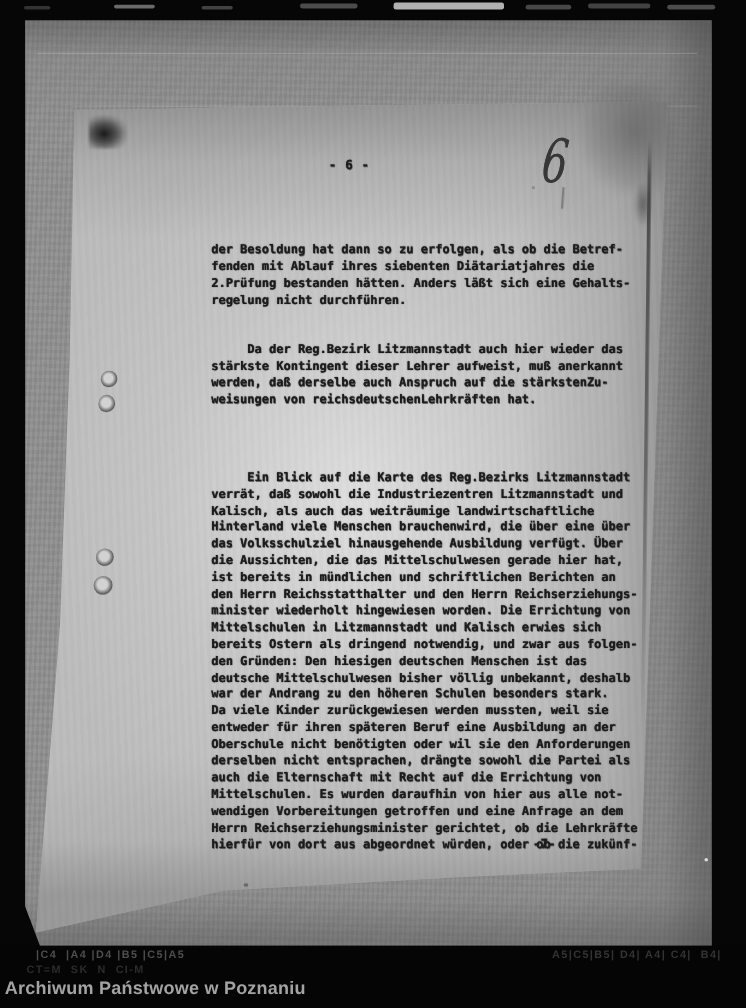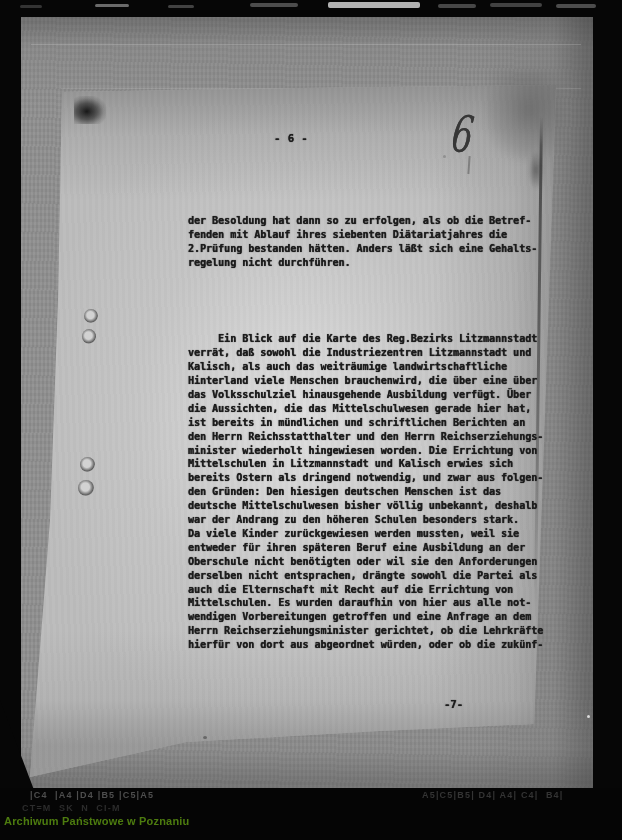--- a/index.html
+++ b/index.html
@@ -44,40 +44,40 @@
   .hole{position:absolute;border-radius:50%;filter:blur(.4px);
      background:radial-gradient(circle at 46% 44%,#d2d2d2 0 33%,#9a9a9a 48%,#5e5e5e 64%,rgba(140,140,140,0) 74%);}
   .speck-w{position:absolute;width:3px;height:3px;border-radius:50%;background:rgba(240,240,240,.85);}
   .speck-d{position:absolute;width:4px;height:3px;border-radius:50%;background:rgba(70,70,70,.6);filter:blur(.3px);}
   
   .typed{font-family:"DejaVu Sans Mono",monospace;font-weight:700;color:#1c1c1c;
          text-shadow:0 0 1px rgba(30,30,30,.9),.4px .4px .5px rgba(55,55,55,.6);}
   .header-number{position:absolute;left:274px;top:132px;font-size:10.5px;letter-spacing:.5px;}
   .text-block{position:absolute;left:176px;top:174px;width:356px;font-size:10px;line-height:13.9px;
               white-space:pre;}
-  .para{margin:12px;}
+  .para{margin:0;}
   .para.gap{margin-top:23px;}
   .footer-number{position:absolute;left:444px;top:698px;font-size:10.5px;}
   
   .handwritten{position:absolute;left:456px;top:104px;font-family:"DejaVu Serif",serif;font-style:italic;
      font-size:50px;color:#373737;transform:rotate(7deg) scaleX(.66) scaleY(1.02);transform-origin:top left;
      text-shadow:0 0 .5px rgba(40,40,40,.7);}
   .hand-tail{position:absolute;left:468px;top:156px;width:1.5px;height:18px;background:rgba(70,70,70,.45);
      transform:rotate(4deg);filter:blur(.3px);}
   
   .bottom-band{position:absolute;left:0;top:788px;width:622px;height:52px;background:#050505;}
   .black-corner{position:absolute;left:0;top:700px;width:0;height:0;
      border-left:34px solid #060606;border-top:90px solid transparent;}
   .marks{position:absolute;font-family:"Liberation Sans",sans-serif;font-weight:700;font-size:9px;
          letter-spacing:1.2px;white-space:pre;}
   .marks.r1l{left:30px;top:2px;color:#4e4e4e;}
-  .marks.r1r{left:422px;top:2px;color:#343434;}
+  .marks.r1r{left:460px;top:2px;color:#343434;}
   .marks.r2l{left:22px;top:15px;color:#2c2c2c;filter:blur(.4px);}
   .archive-label{position:absolute;left:4px;top:27px;font-family:"Liberation Sans",sans-serif;
-     font-weight:700;font-size:11px;color:#4d7c0f;letter-spacing:.2px;}
+     font-weight:700;font-size:15px;color:#a3a3a3;letter-spacing:.2px;}
 </style>
 </head>
 <body>
 
 <div class="canvas">
 
   <div class="streak" style="left:95px;top:4px;width:34px;height:3px;"></div>
   <div class="streak" style="left:168px;top:5px;width:26px;height:3px;opacity:.6;"></div>
   <div class="streak" style="left:250px;top:3px;width:48px;height:4px;opacity:.7;"></div>
   <div class="streak" style="left:328px;top:2px;width:92px;height:6px;background:rgba(235,235,235,.75);"></div>
@@ -119,20 +119,24 @@
   <div class="handwritten">6</div>
   <div class="hand-tail"></div>
 
   <div class="typed header-number">- 6 -</div>
 
   <div class="text-block typed">
     <p class="para">der Besoldung hat dann so zu erfolgen, als ob die Betref-
 fenden mit Ablauf ihres siebenten Diätariatjahres die
 2.Prüfung bestanden hätten. Anders läßt sich eine Gehalts-
 regelung nicht durchführen.</p>
+    <p class="para">     Da der Reg.Bezirk Litzmannstadt auch hier wieder das
+stärkste Kontingent dieser Lehrer aufweist, muß anerkannt
+werden, daß derselbe auch Anspruch auf die stärkstenZu-
+weisungen von reichsdeutschenLehrkräften hat.</p>
     <p class="para gap">     Ein Blick auf die Karte des Reg.Bezirks Litzmannstadt
 verrät, daß sowohl die Industriezentren Litzmannstadt und
 Kalisch, als auch das weiträumige landwirtschaftliche
 Hinterland viele Menschen brauchenwird, die über eine über
 das Volksschulziel hinausgehende Ausbildung verfügt. Über
 die Aussichten, die das Mittelschulwesen gerade hier hat,
 ist bereits in mündlichen und schriftlichen Berichten an
 den Herrn Reichsstatthalter und den Herrn Reichserziehungs-
 minister wiederholt hingewiesen worden. Die Errichtung von
 Mittelschulen in Litzmannstadt und Kalisch erwies sich

